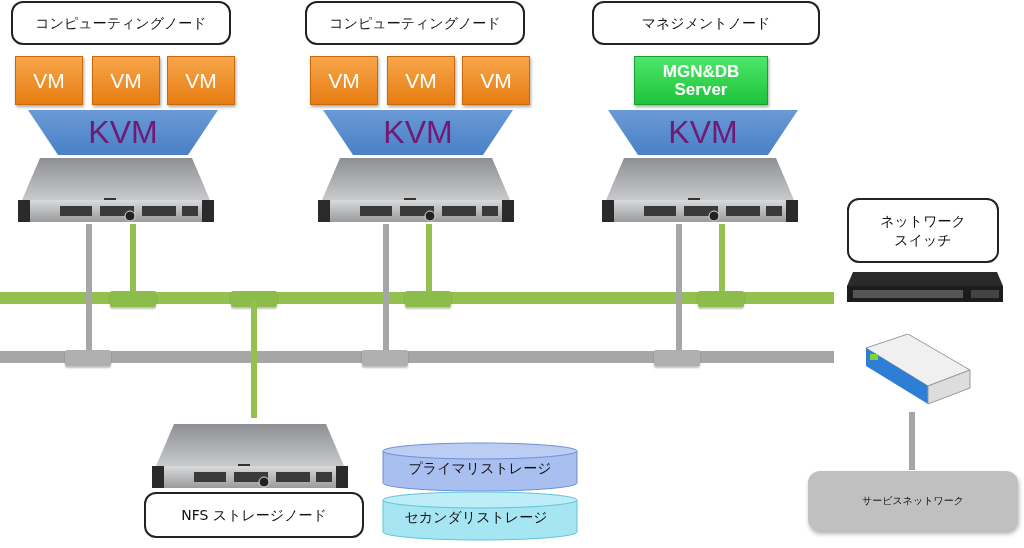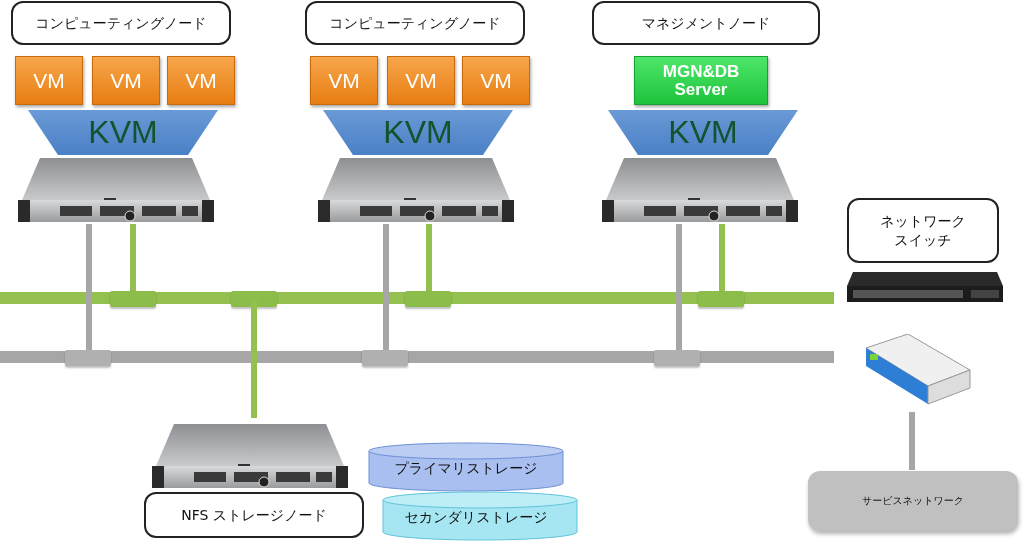--- a/index.html
+++ b/index.html
@@ -3,21 +3,21 @@
 <meta charset="utf-8">
 <style>
   html,body{margin:0;padding:0;background:#fff;}
   body{width:1024px;height:548px;position:relative;overflow:hidden;font-family:"DejaVu Sans",sans-serif;}
   .abs{position:absolute;}
   .label-box{position:absolute;background:#fff;border:2px solid #222;border-radius:12px;display:flex;align-items:center;justify-content:center;text-align:center;font-size:14px;color:#111;box-sizing:border-box;line-height:1.3;}
   .vm{position:absolute;width:66px;height:47px;background:linear-gradient(#f7a64a,#e77d12);border:1px solid #c86a0c;box-shadow:1px 2px 3px rgba(0,0,0,.35);color:#fff;font-size:21px;display:flex;align-items:center;justify-content:center;font-family:"Liberation Sans",sans-serif;}
   .mgn{position:absolute;width:132px;height:47px;background:linear-gradient(#4ee66a,#1ec33b);border:1px solid #18a030;box-shadow:1px 2px 3px rgba(0,0,0,.35);color:#fff;font-size:17px;font-weight:bold;display:flex;align-items:center;justify-content:center;text-align:center;line-height:1.05;font-family:Liberation Sans, sans-serif;}
   .kvm{position:absolute;width:190px;height:50px;}
   .kvm svg{position:absolute;left:0;top:0;}
-  .kvm span{position:absolute;left:0;right:0;top:4px;text-align:center;color:#14532d;font-size:32px;font-family:"Liberation Sans",sans-serif;}
+  .kvm span{position:absolute;left:0;right:0;top:4px;text-align:center;color:#701a75;font-size:32px;font-family:"Liberation Sans",sans-serif;}
   .server{position:absolute;width:196px;height:72px;}
   .hline{position:absolute;height:12px;}
   .vline{position:absolute;width:6px;}
   .green{background:#94c04f;}
   .gray{background:#a6a6a6;}
   .tap{position:absolute;width:46px;height:16px;border-radius:2px;box-shadow:0 2px 2px rgba(0,0,0,.25);}
   .tap.green{background:#8cbd4a;}
   .tap.gray{background:#b0b0b0;}
   .cyl{position:absolute;width:196px;height:50px;}
   .cyl span{position:absolute;left:0;right:0;top:18px;text-align:center;font-size:14px;color:#111;}
@@ -116,21 +116,21 @@
 <div class="tap gray" style="left:654px;top:350px;"></div>
 
 <div class="tap green" style="left:231px;top:291px;"></div>
 <div class="vline green" style="left:251px;top:300px;height:118px;"></div>
 
 <svg class="server" style="left:152px;top:418px;" width="196" height="72">
     <use href="#server-sym"></use>
   </svg>
 <div class="label-box" style="left:144px;top:492px;width:220px;height:46px;">NFS ストレージノード</div>
 
-<div class="cyl" style="left:368px;top:442px;">
+<div class="cyl" style="left:382px;top:442px;">
   <svg width="196" height="50">
     <path d="M1,9 L1,41 A97,8 0 0 0 195,41 L195,9" fill="#a9bff0" stroke="#6d8fd6"></path>
     <ellipse cx="98" cy="9" rx="97" ry="8" fill="#bccdf4" stroke="#6d8fd6"></ellipse>
   </svg>
   <span>プライマリストレージ</span>
 </div>
 <div class="cyl" style="left:374px;top:491px;padding-left:8px;">
   <svg width="196" height="50">
     <path d="M1,9 L1,41 A97,8 0 0 0 195,41 L195,9" fill="#a6e6f2" stroke="#5fc4d9"></path>
     <ellipse cx="98" cy="9" rx="97" ry="8" fill="#bdeef7" stroke="#5fc4d9"></ellipse>

